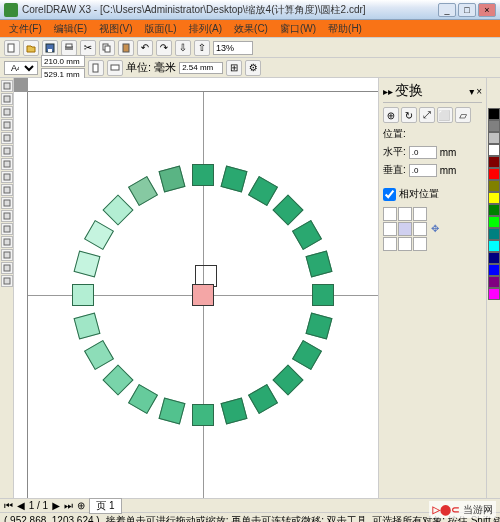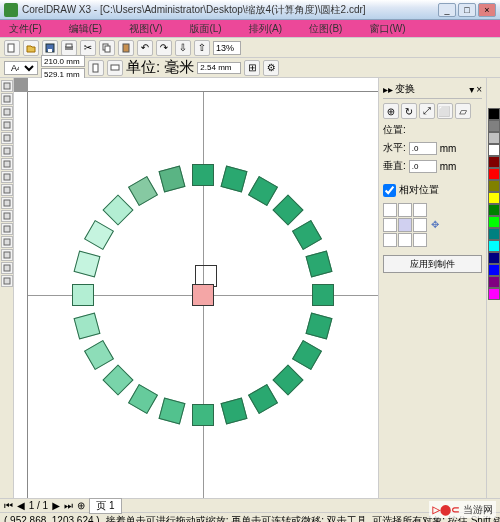--- a/index.html
+++ b/index.html
@@ -3,46 +3,46 @@
 <meta charset="utf-8">
 <style>
 *{box-sizing:border-box;margin:0;padding:0;font-family:"Microsoft YaHei",Arial,sans-serif;font-size:10px}
 body{width:500px;height:522px;background:#ece9d8;overflow:hidden;position:relative}
 .titlebar{height:20px;background:linear-gradient(#fff,#dce6f4 40%,#b9d1ea);display:flex;align-items:center;padding:0 4px;border-bottom:1px solid #8ba2bc}
 .titlebar .icon{width:14px;height:14px;background:#3a8c3a;border-radius:2px;margin-right:4px}
 .titlebar .title{flex:1;color:#333;font-size:10px;white-space:nowrap;overflow:hidden}
 .winbtns{display:flex;gap:2px}
 .winbtn{width:18px;height:14px;background:#dce6f4;border:1px solid #8ba2bc;border-radius:2px;display:flex;align-items:center;justify-content:center;font-size:9px}
 .winbtn.close{background:#e08080}
-.menubar{height:18px;display:flex;align-items:center;padding:0 4px;gap:17px;background:#ec4899;border-bottom:1px solid #ccc}
+.menubar{height:18px;display:flex;align-items:center;padding:0 4px;gap:2px;background:#f97316;border-bottom:1px solid #ccc}
 .menuitem{padding:1px 5px;color:#333;font-size:10px}
 .toolbar{height:20px;display:flex;align-items:center;padding:0 4px;gap:3px;background:#ece9d8;border-bottom:1px solid #ccc}
 .tbtn{width:16px;height:16px;background:#f4f4f4;border:1px solid #bbb;border-radius:2px;display:flex;align-items:center;justify-content:center}
 .tbtn svg{width:10px;height:10px}
-.zoom{width:28px;height:14px;border:1px solid #aaa;background:#fff;padding:0 2px;font-size:9px}
+.zoom{width:40px;height:14px;border:1px solid #aaa;background:#fff;padding:0 2px;font-size:9px}
 .propbar{height:20px;display:flex;align-items:center;padding:0 4px;gap:3px;background:#ece9d8;border-bottom:1px solid #ccc}
 .dim{width:44px;height:12px;border:1px solid #aaa;background:#fff;font-size:8px;padding:0 2px;display:flex;align-items:center}
 .dimstack{display:flex;flex-direction:column;gap:1px}
 .main{display:flex;height:420px}
 .toolbox{width:14px;background:#ece9d8;border-right:1px solid #ccc;display:flex;flex-direction:column;gap:1px;padding:2px 1px}
 .tool{width:12px;height:12px;background:#f4f4f4;border:1px solid #bbb;display:flex;align-items:center;justify-content:center}
 .tool svg{width:8px;height:8px}
 .canvas-area{flex:1;position:relative;background:#969696;overflow:hidden}
 .ruler-h{position:absolute;top:0;left:14px;right:0;height:14px;background:#fff;border-bottom:1px solid #888;font-size:7px}
 .ruler-v{position:absolute;top:14px;left:0;width:14px;bottom:0;background:#fff;border-right:1px solid #888}
 .page{position:absolute;top:14px;left:14px;right:0;bottom:0;background:#fff}
 .crosshair-v{position:absolute;left:50%;top:0;bottom:0;width:1px;background:#999}
 .crosshair-h{position:absolute;top:50%;left:0;right:0;height:1px;background:#999}
 .center-sq{position:absolute;left:50%;top:50%;width:22px;height:22px;background:#f4a6a6;border:1px solid #333;transform:translate(-50%,-50%)}
 .center-sel{position:absolute;left:50%;top:50%;width:22px;height:22px;border:1px solid #333;transform:translate(-8px,-30px)}
 .ring{position:absolute;left:50%;top:50%;width:0;height:0}
 .ring .sq{position:absolute;width:22px;height:22px;border:1px solid #2b6b4a;transform-origin:center}
 .docker{width:108px;background:#ece9d8;border-left:1px solid #ccc;padding:4px;display:flex;flex-direction:column;gap:4px}
 .dk-head{display:flex;align-items:center;gap:2px;border-bottom:1px solid #bbb;padding-bottom:2px}
-.dk-title{flex:1;font-size:10px}
+.dk-title{flex:1;font-size:14px}
 .dk-row{display:flex;align-items:center;gap:3px;font-size:9px}
 .dk-input{width:28px;height:13px;border:1px solid #aaa;background:#fff;font-size:8px;padding:0 2px}
 .dk-chk{display:flex;align-items:center;gap:3px;font-size:9px;margin-top:6px}
 .dk-grid{display:grid;grid-template-columns:repeat(3,14px);gap:1px;margin-top:2px}
 .dk-grid .cell{width:14px;height:14px;border:1px solid #aaa;background:#fff}
 .dk-grid .cell.sel{background:#d0d0f0}
 .dk-btn{height:18px;border:1px solid #999;background:#f4f4f4;text-align:center;line-height:16px;font-size:9px;margin-top:4px}
 .palette{width:14px;background:#ece9d8;border-left:1px solid #ccc;display:flex;flex-direction:column;padding-top:30px}
 .swatch{width:12px;height:12px;margin:0 auto;border:1px solid #666}
 .statusbar{height:16px;background:#ece9d8;border-top:1px solid #ccc;display:flex;align-items:center;padding:0 4px;font-size:8px;white-space:nowrap;overflow:hidden}
@@ -62,22 +62,23 @@
     <div class="winbtn close">×</div>
   </div>
 </div>
 
 <div class="menubar" id="menubar">
     <span class="menuitem">文件(F)</span>
     <span class="menuitem">编辑(E)</span>
     <span class="menuitem">视图(V)</span>
     <span class="menuitem">版面(L)</span>
     <span class="menuitem">排列(A)</span>
-    <span class="menuitem">位图(B)</span>
+    <span class="menuitem">效果(C)</span>
     <span class="menuitem">窗口(W)</span>
+    <span class="menuitem">帮助(H)</span>
   </div>
 
 <div class="toolbar">
   <div class="tbtn">
       <svg viewBox="0 0 10 10">
         <rect x="1" y="1" width="6" height="8" fill="#fff" stroke="#555"></rect>
       </svg>
     </div>
   <div class="tbtn">
       <svg viewBox="0 0 10 10">
@@ -124,21 +125,21 @@
   <div class="tbtn">
       <svg viewBox="0 0 10 10">
         <rect x="2" y="1" width="5" height="8" fill="#fff" stroke="#555"></rect>
       </svg>
     </div>
   <div class="tbtn">
       <svg viewBox="0 0 10 10">
         <rect x="1" y="2" width="8" height="5" fill="#fff" stroke="#555"></rect>
       </svg>
     </div>
-  <span style="font-size:15px">单位: 毫米</span>
+  <span style="font-size:11px">单位: 毫米</span>
   <div class="dimstack">
     <div class="dim">2.54 mm</div>
   </div>
   <div class="tbtn">⊞</div>
   <div class="tbtn">⚙</div>
 </div>
 
 <div class="main">
   <div class="toolbox" id="toolbox">
       <div class="tool">
@@ -296,21 +297,20 @@
           <div class="cell"></div>
         <div class="cell"></div>
           <div class="cell sel"></div>
           <div class="cell"></div>
         <div class="cell"></div>
           <div class="cell"></div>
           <div class="cell"></div>
       </div>
       <div style="color:#5a7ac0">✥</div>
     </div>
-    <div class="dk-btn">应用到制件</div>
   </div>
 
   <div class="palette" id="palette">
       <div class="swatch" style="background: rgb(0, 0, 0);"></div>
       <div class="swatch" style="background: rgb(128, 128, 128);"></div>
       <div class="swatch" style="background: rgb(192, 192, 192);"></div>
       <div class="swatch" style="background: rgb(255, 255, 255);"></div>
       <div class="swatch" style="background: rgb(128, 0, 0);"></div>
       <div class="swatch" style="background: rgb(255, 0, 0);"></div>
       <div class="swatch" style="background: rgb(128, 128, 0);"></div>

